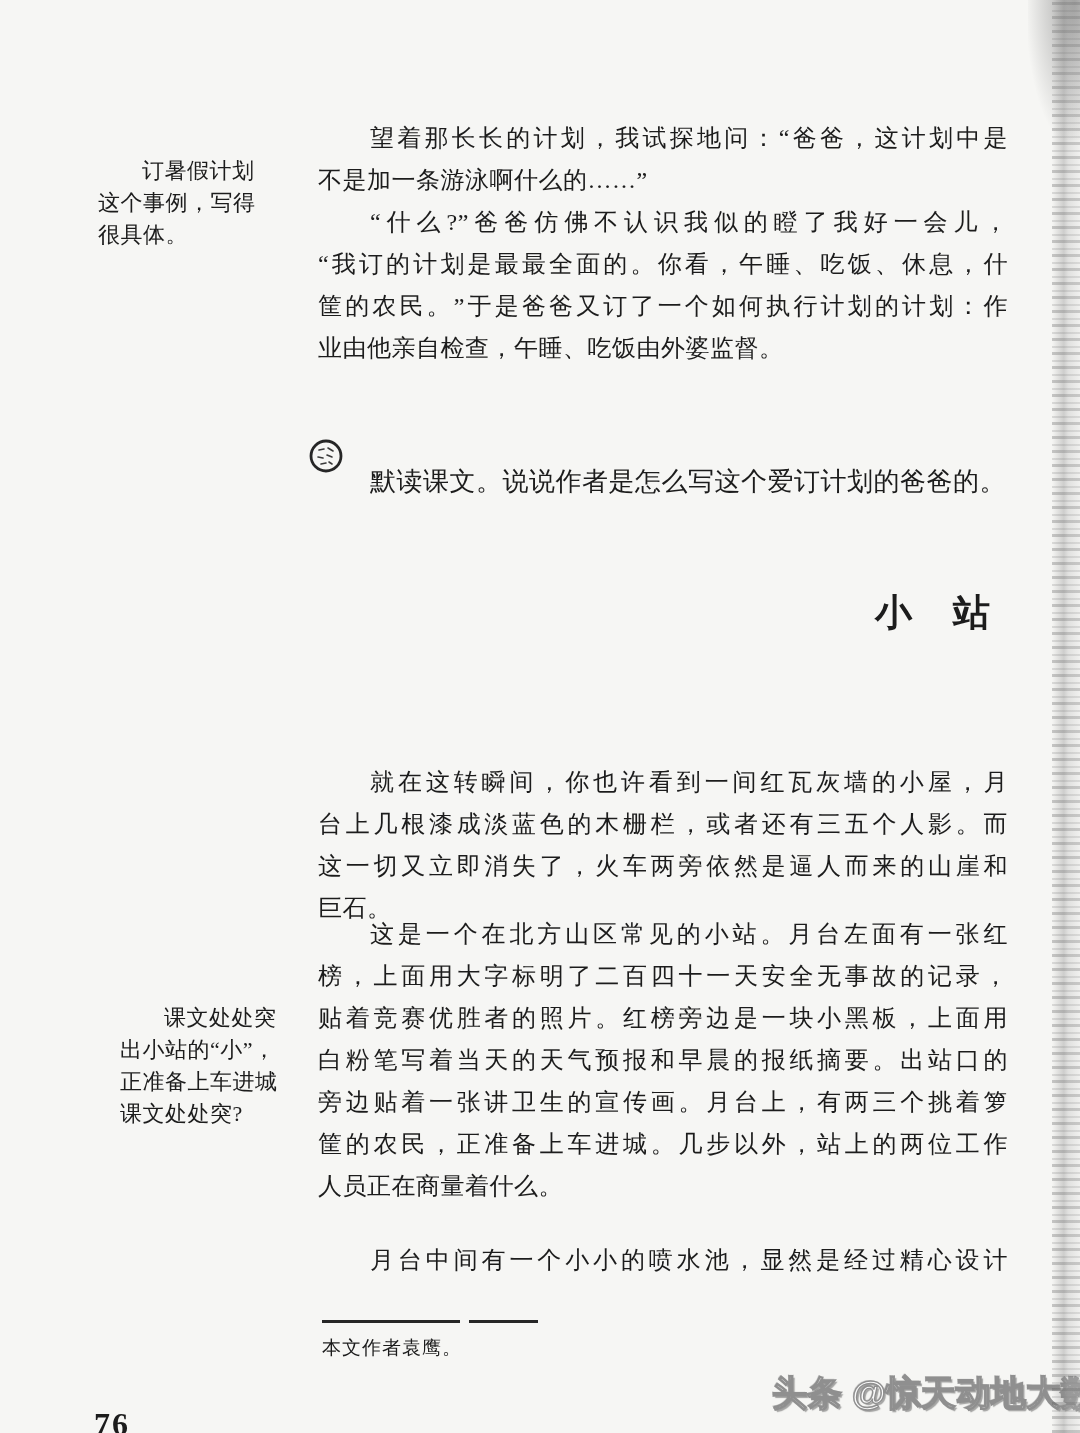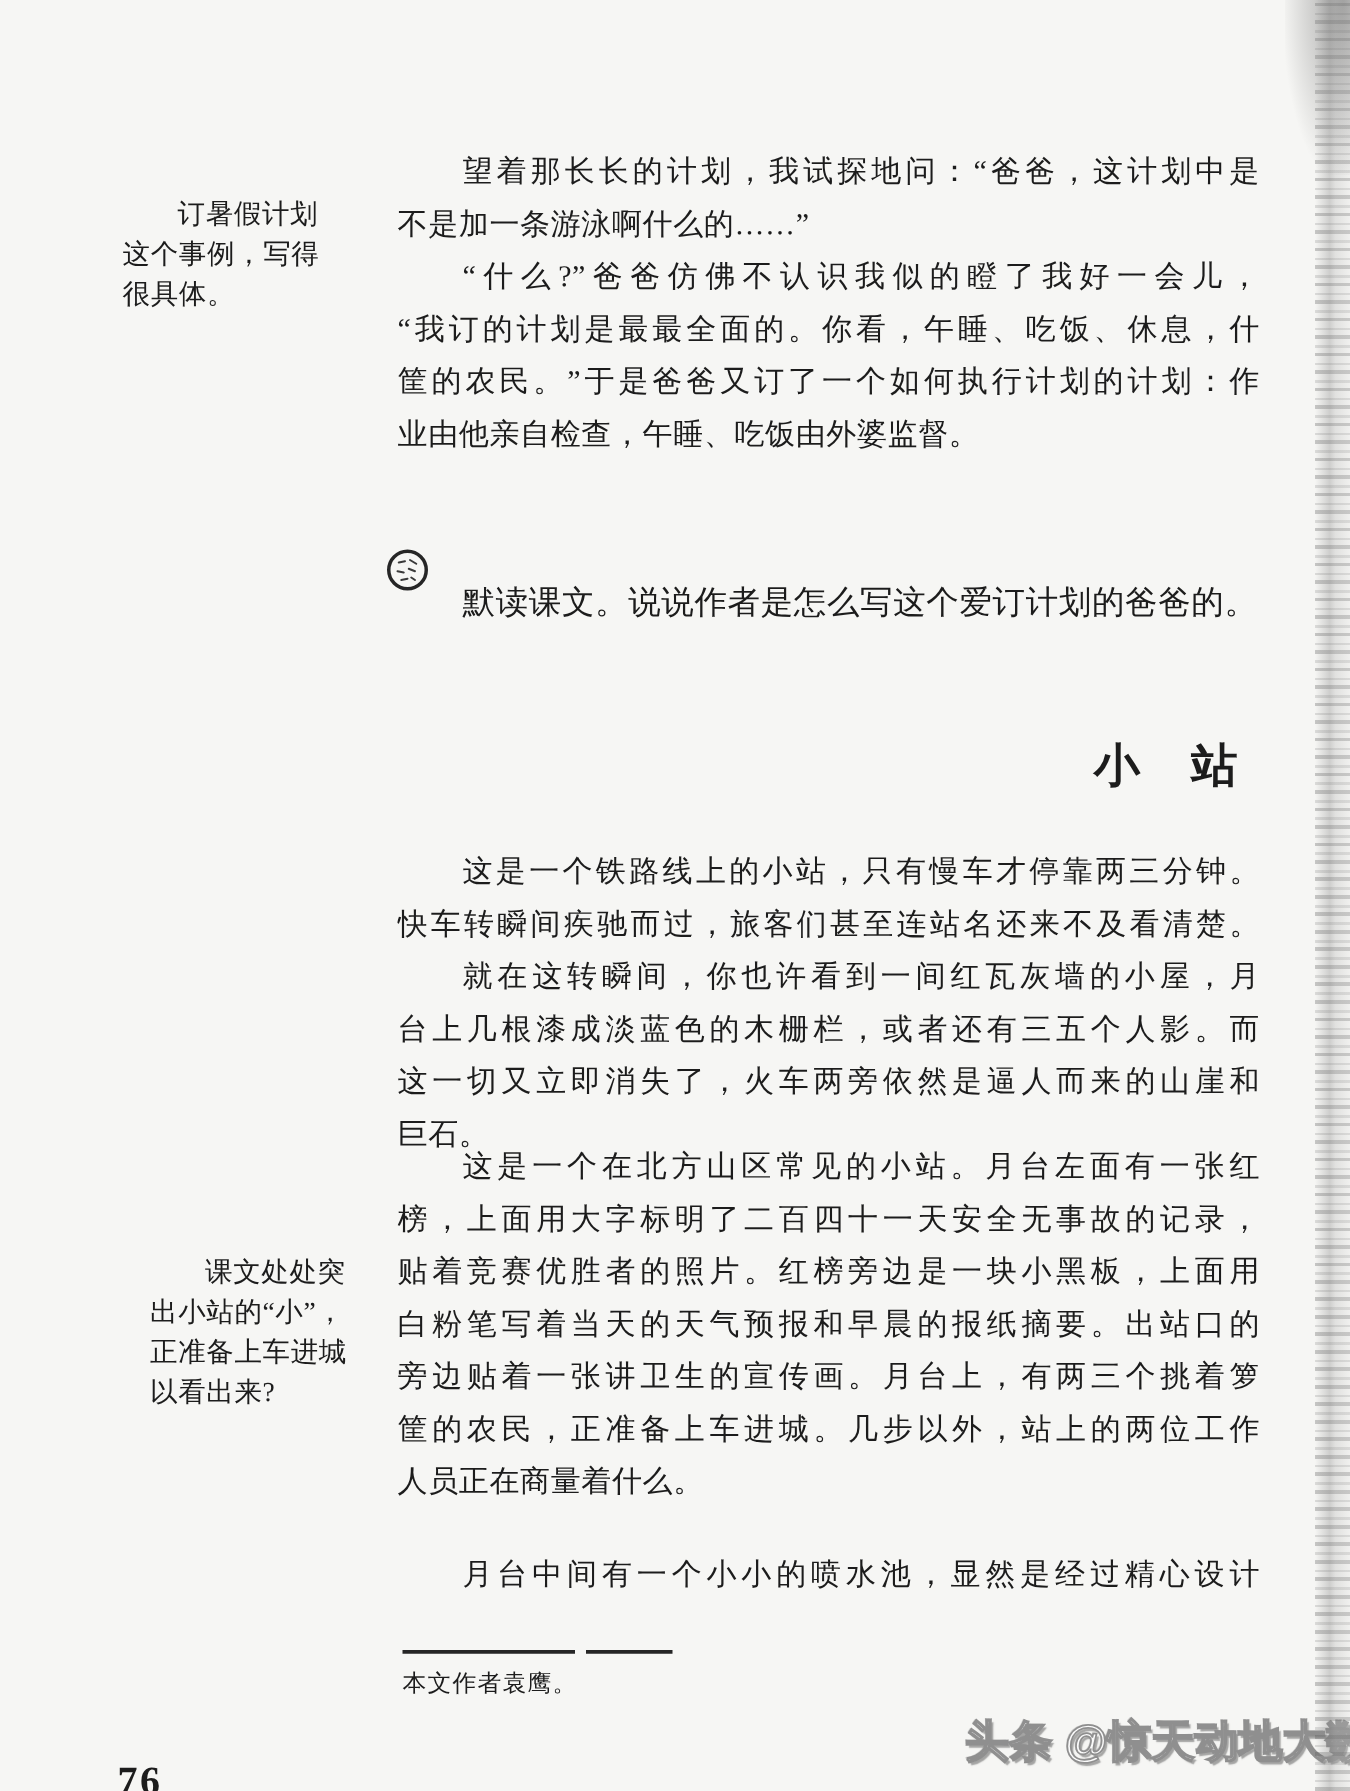--- a/index.html
+++ b/index.html
@@ -116,27 +116,23 @@
     </span>
     <div id="activity-text">默读课文。说说作者是怎么写这个爱订计划的爸爸的。</div>
   </div>
 
   <div id="lesson-title">小　站</div>
 
   <div class="margin-note" style="top:1002px;margin-left:22px;">
     <div class="note-line nindent">课文处处突</div>
     <div class="note-line">出小站的“小”，</div>
     <div class="note-line">正准备上车进城</div>
-    <div class="note-line">以看出来?</div>
+    <div class="note-line">课文处处突?</div>
   </div>
 
-  <div class="para" style="top:677px;">
-    <div class="body-line indent">这是一个铁路线上的小站，只有慢车才停靠两三分钟。</div>
-    <div class="body-line">快车转瞬间疾驰而过，旅客们甚至连站名还来不及看清楚。</div>
-  </div>
 
   <div class="para" style="top:761px;">
     <div class="body-line indent">就在这转瞬间，你也许看到一间红瓦灰墙的小屋，月</div>
     <div class="body-line">台上几根漆成淡蓝色的木栅栏，或者还有三五个人影。而</div>
     <div class="body-line">这一切又立即消失了，火车两旁依然是逼人而来的山崖和</div>
     <div class="body-line end">巨石。</div>
   </div>
 
   <div class="para" style="top:913px;">
     <div class="body-line indent">这是一个在北方山区常见的小站。月台左面有一张红</div>

